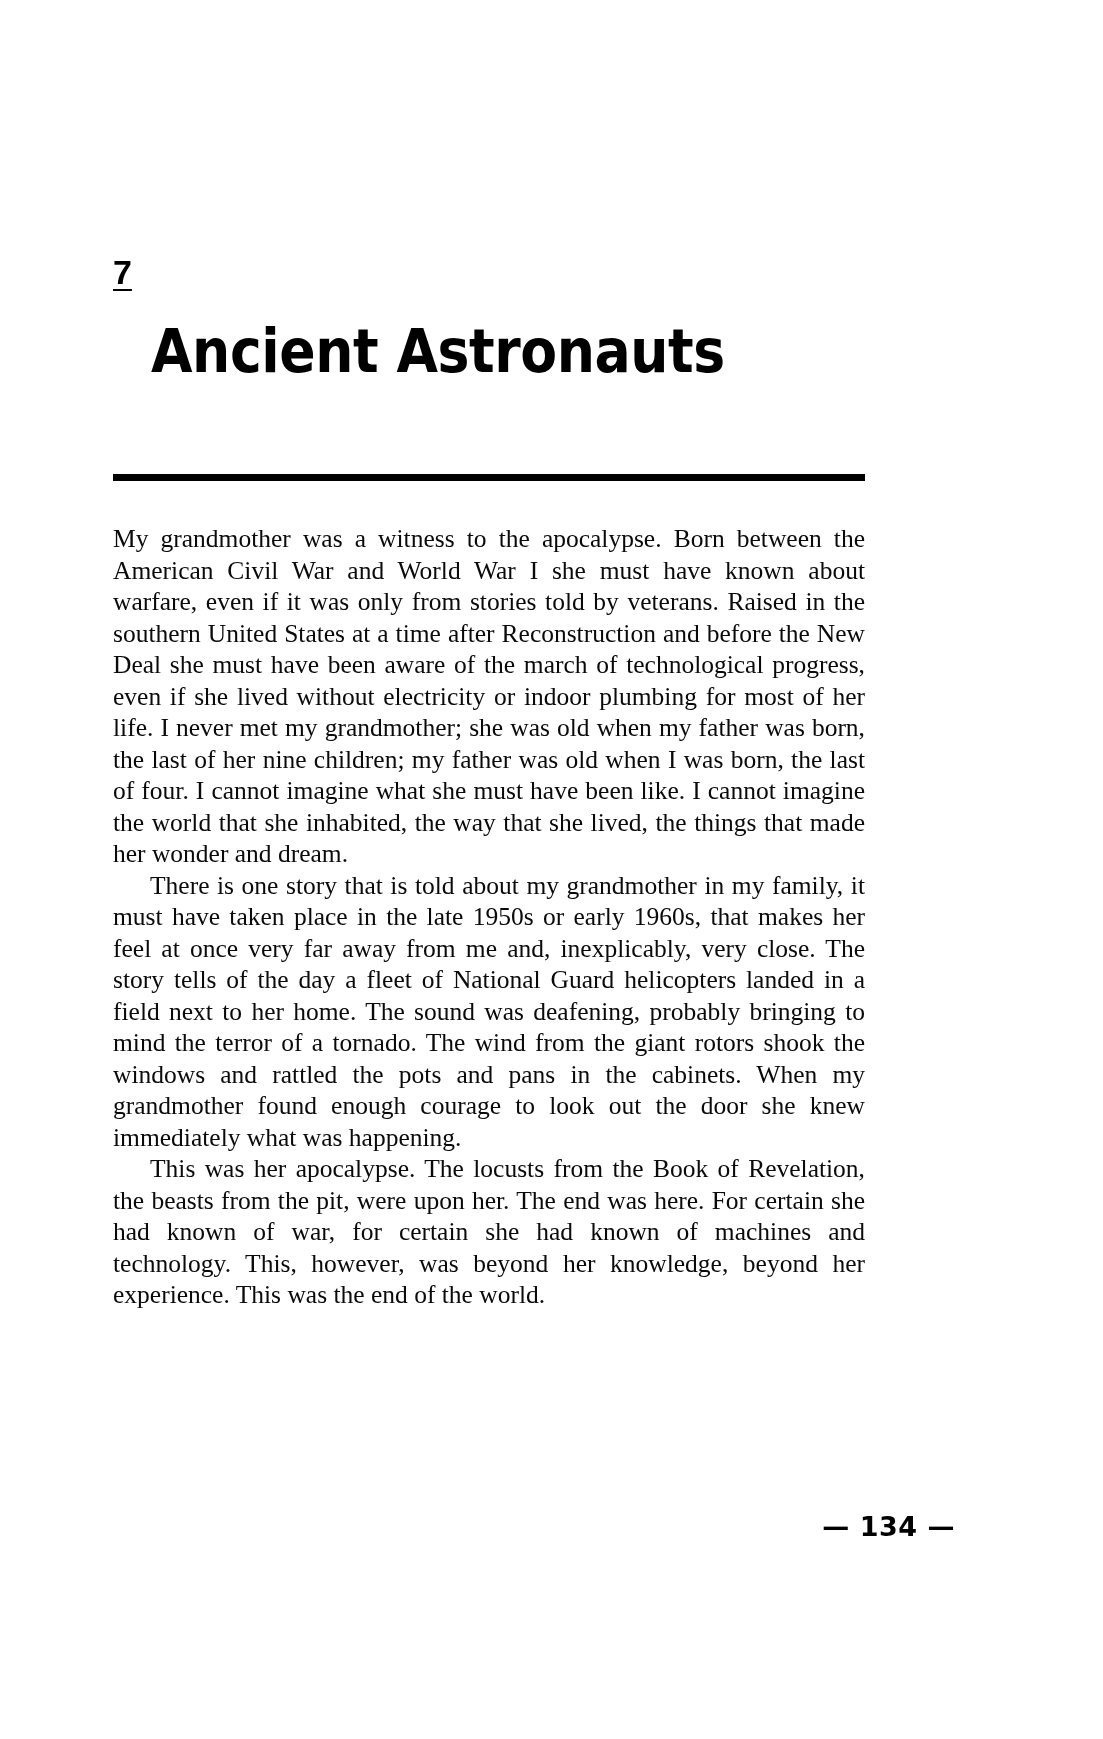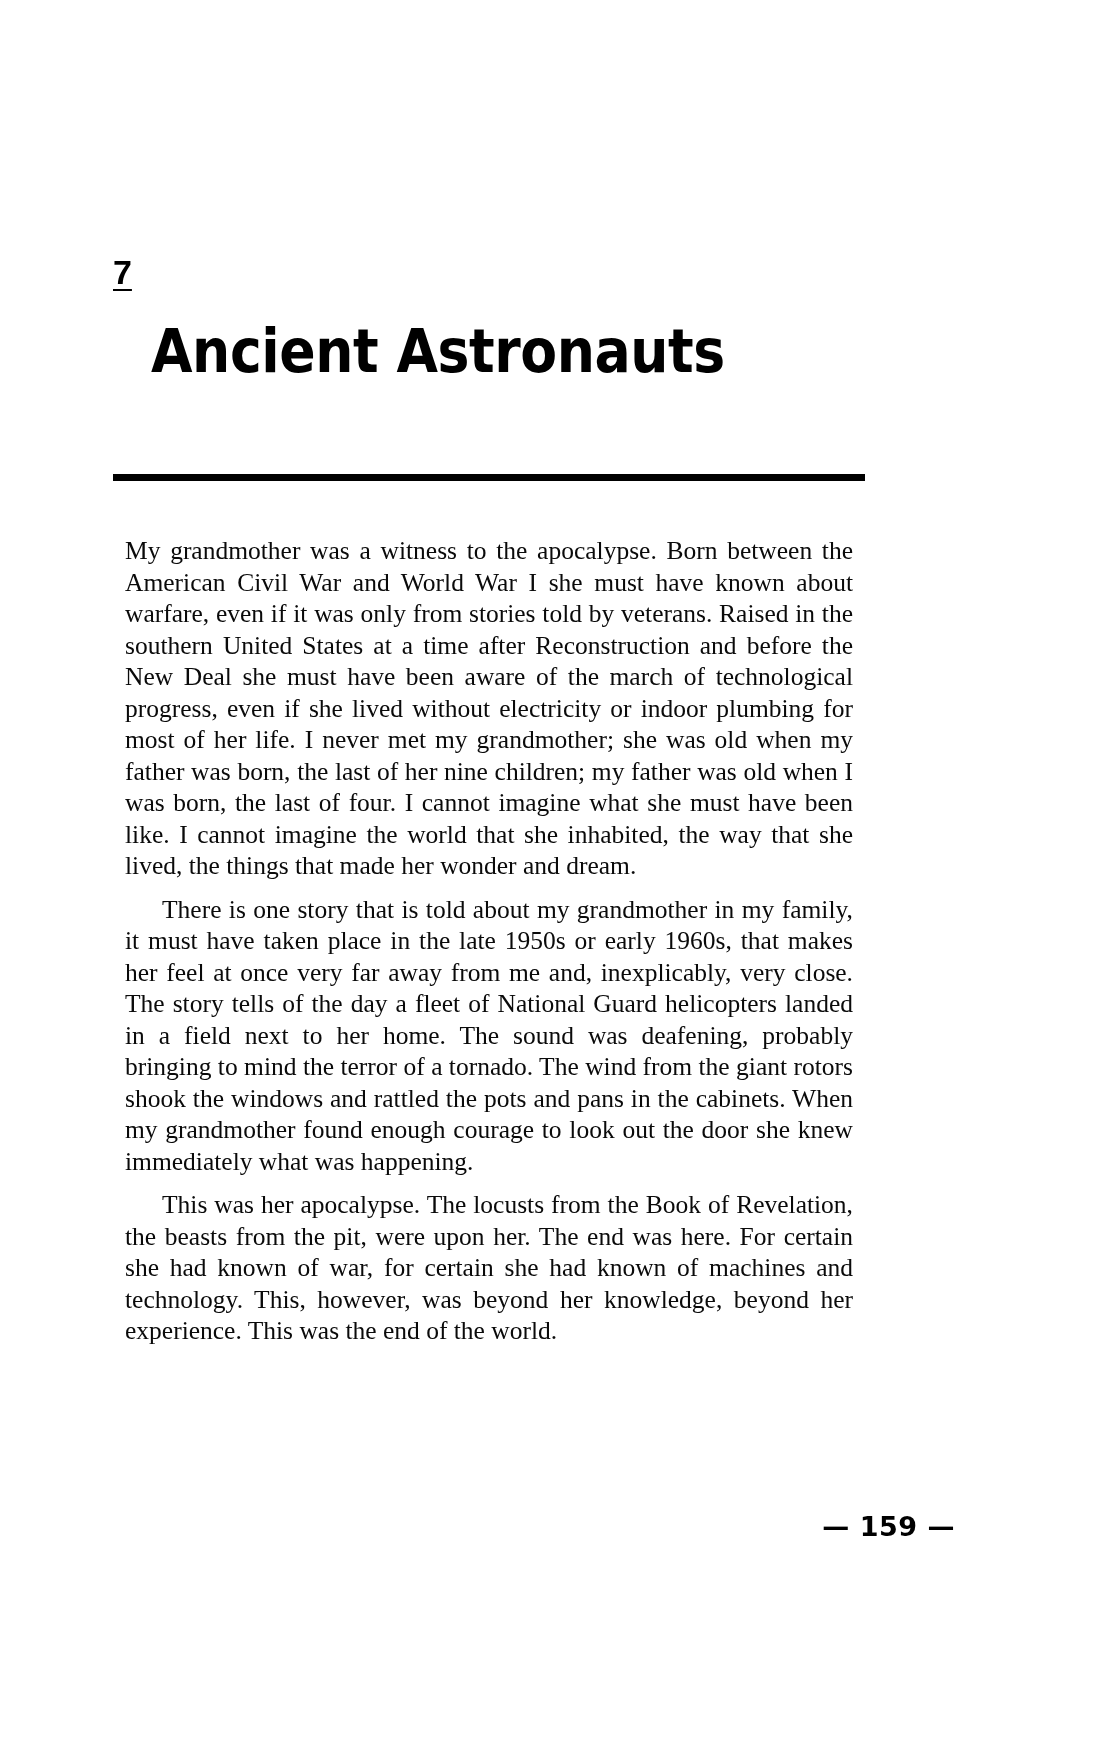--- a/index.html
+++ b/index.html
@@ -70,21 +70,21 @@
     width: 752px;
   }
 
   .body-paragraph {
     font-family: "Liberation Serif", "DejaVu Serif", serif;
     font-size: 25.5px;
     line-height: 31.5px;
     color: #0a0a0a;
     text-align: justify;
     text-justify: inter-word;
-    margin: 12px;
+    margin: 0;
     hyphens: manual;
     -webkit-hyphens: manual;
   }
 
   .body-paragraph + .body-paragraph {
     text-indent: 37px;
   }
 
   
   .folio {
@@ -111,15 +111,15 @@
   </div>
 
   <div class="chapter-rule"></div>
 
   <div class="body-column">
     <p class="body-paragraph">My grandmother was a witness to the apocalypse. Born between the American Civil War and World War I she must have known about warfare, even if it was only from stories told by veterans. Raised in the southern United States at a time after Reconstruction and before the New Deal she must have been aware of the march of technological progress, even if she lived without electricity or indoor plumbing for most of her life. I never met my grandmother; she was old when my father was born, the last of her nine children; my father was old when I was born, the last of four. I cannot imagine what she must have been like. I cannot imagine the world that she inhabited, the way that she lived, the things that made her wonder and dream.</p>
     <p class="body-paragraph">There is one story that is told about my grandmother in my family, it must have taken place in the late 1950s or early 1960s, that makes her feel at once very far away from me and, inexplicably, very close. The story tells of the day a fleet of National Guard helicopters landed in a field next to her home. The sound was deafening, probably bringing to mind the terror of a tornado. The wind from the giant rotors shook the windows and rattled the pots and pans in the cabinets. When my grandmother found enough courage to look out the door she knew immediately what was happening.</p>
     <p class="body-paragraph">This was her apocalypse. The locusts from the Book of Revelation, the beasts from the pit, were upon her. The end was here. For certain she had known of war, for certain she had known of machines and technology. This, however, was beyond her knowledge, beyond her experience. This was the end of the world.</p>
   </div>
 
-  <div class="folio">— 159 —</div>
+  <div class="folio">— 134 —</div>
 
 </div>
 
 </body></html>

